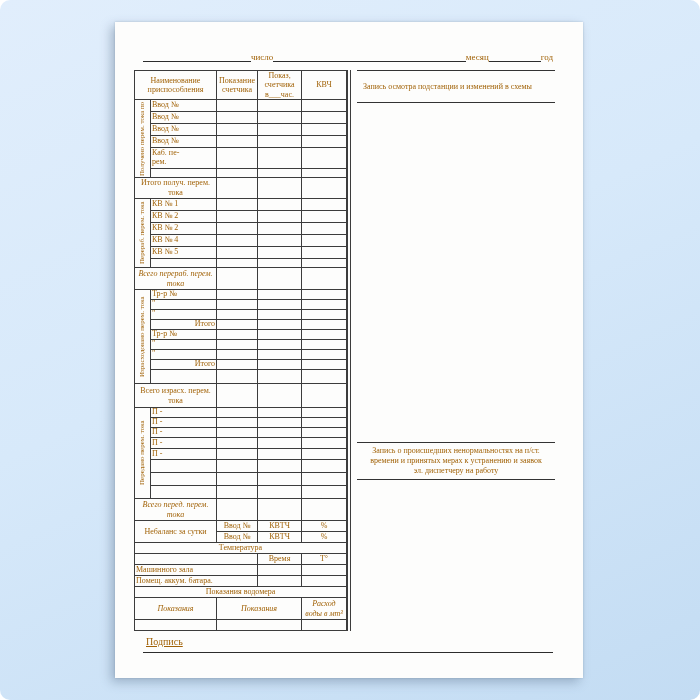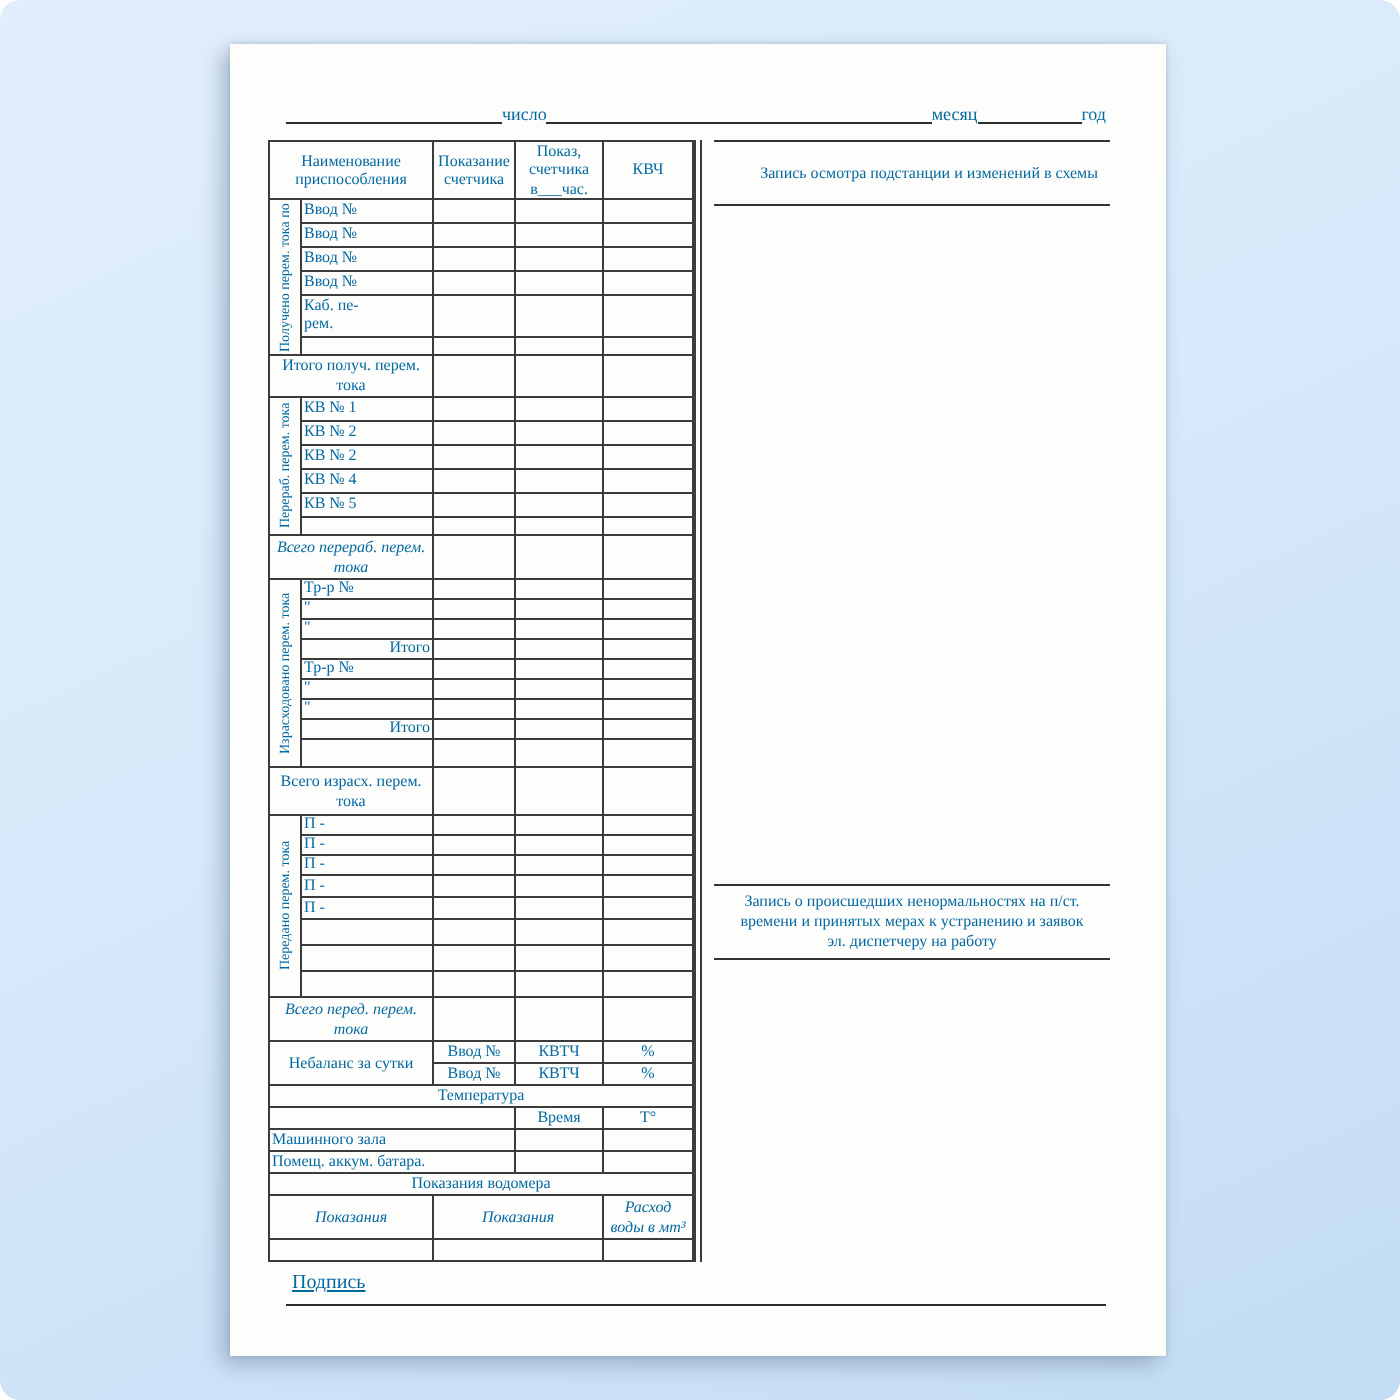--- a/index.html
+++ b/index.html
@@ -1,19 +1,19 @@
 <!DOCTYPE html>
 <html><head>
 <meta charset="utf-8">
 <style>
   html,body{margin:0;padding:0;width:700px;height:700px;background:#ffffff;}
   *{box-sizing:border-box;}
   .stage{position:absolute;inset:0;width:700px;height:700px;border-radius:10px;overflow:hidden;
          background:linear-gradient(155deg,#e1eefc 0%,#d7e9fa 45%,#c3dcf3 100%);
-         font-family:"Liberation Serif","DejaVu Serif",serif;color:#0369a1;}
+         font-family:"Liberation Serif","DejaVu Serif",serif;color:#a16207;}
   .paper{position:absolute;left:115px;top:22px;width:468px;height:656px;background:#fdfdfc;
          box-shadow:-4px 4px 10px rgba(96,118,144,.45),0 0 2px rgba(120,140,160,.4);}
   
   .dateline{position:absolute;left:28px;top:30px;width:410px;height:10px;display:flex;align-items:flex-end;
             font-size:9px;line-height:10px;}
   .dateline .seg{border-bottom:1px solid #2c2c2c;height:100%;}
   .dateline .s1{width:108px;} .dateline .s2{flex:1;} .dateline .s3{width:52px;}
   
   table.log{position:absolute;left:19px;top:48px;border-collapse:collapse;table-layout:fixed;width:212px;
             font-size:8px;line-height:1.1;padding-left:22px;}
@@ -28,21 +28,21 @@
               writing-mode:vertical-rl;transform:rotate(180deg);font-size:7px;line-height:1.15;text-align:center;}
   tr.hA{height:29px;} tr.hB{height:12px;} tr.hC{height:21px;} tr.hD{height:9px;}
   tr.hE{height:22px;font-style:italic;} tr.hF{height:10px;} tr.hG{height:14px;} tr.hH{height:24px;}
   tr.hI{height:11px;} tr.hJ{height:13px;}
   
   .vsep{position:absolute;left:232px;top:48px;width:4px;height:561px;
         border-left:1px solid #3c3c3c;border-right:1px solid #3c3c3c;}
   
   .rp1{position:absolute;left:242px;top:48px;width:198px;height:33px;
        border-top:1px solid #333;border-bottom:1px solid #333;
-       display:flex;align-items:center;justify-content:flex-end;text-align:center;font-size:8px;line-height:1.2;padding:0 6px;}
+       display:flex;align-items:center;justify-content:flex-start;text-align:center;font-size:8px;line-height:1.2;padding:0 6px;}
   .rp2{position:absolute;left:242px;top:420px;width:198px;height:38px;
        border-top:1px solid #333;border-bottom:1px solid #333;
        display:flex;flex-direction:column;align-items:center;justify-content:center;
        text-align:center;font-size:8px;line-height:1.25;}
   
   .sig{position:absolute;left:31px;top:614px;font-size:10px;text-decoration:underline;}
   .sigline{position:absolute;left:28px;top:630px;width:410px;border-top:1px solid #2c2c2c;}
 </style>
 </head>
 <body>

